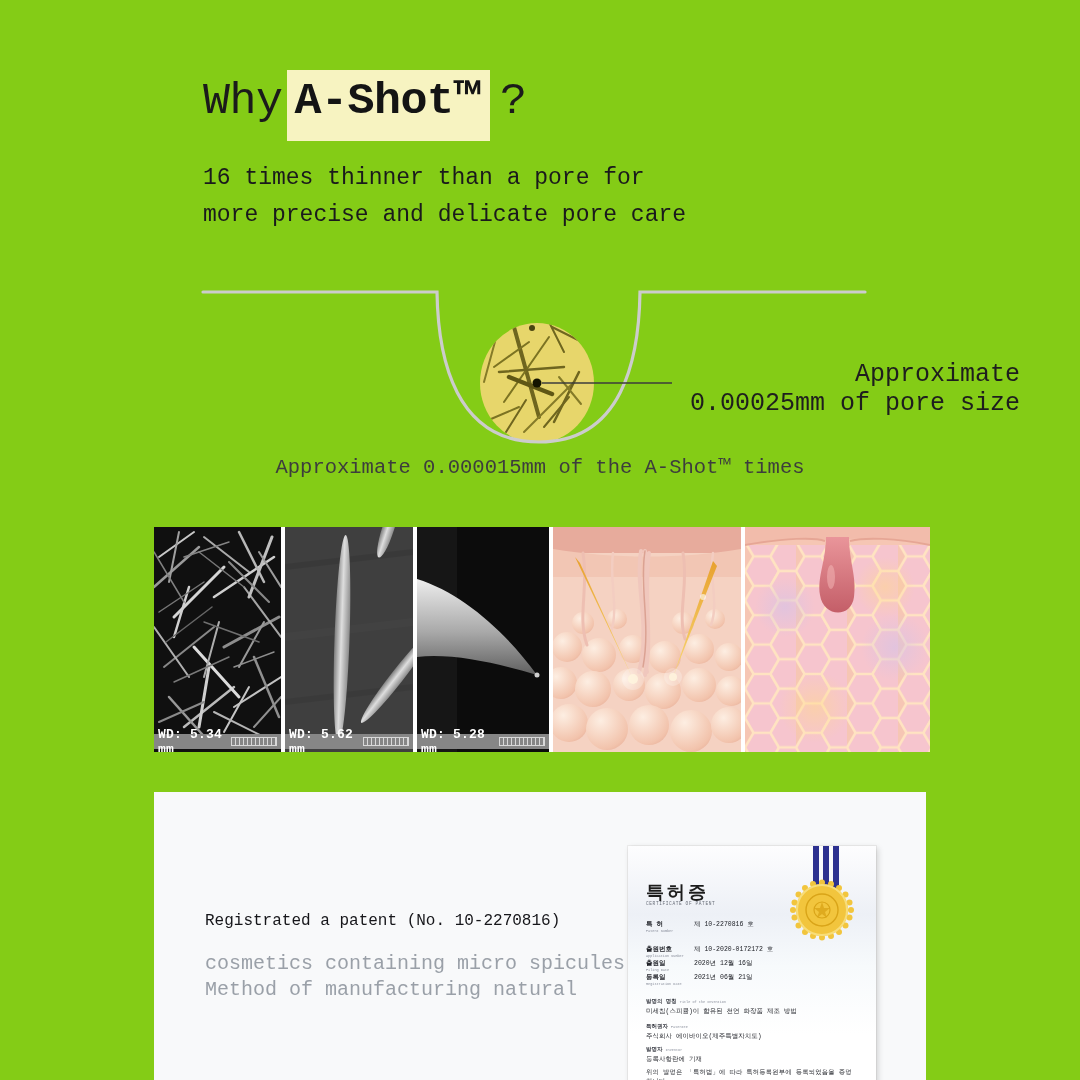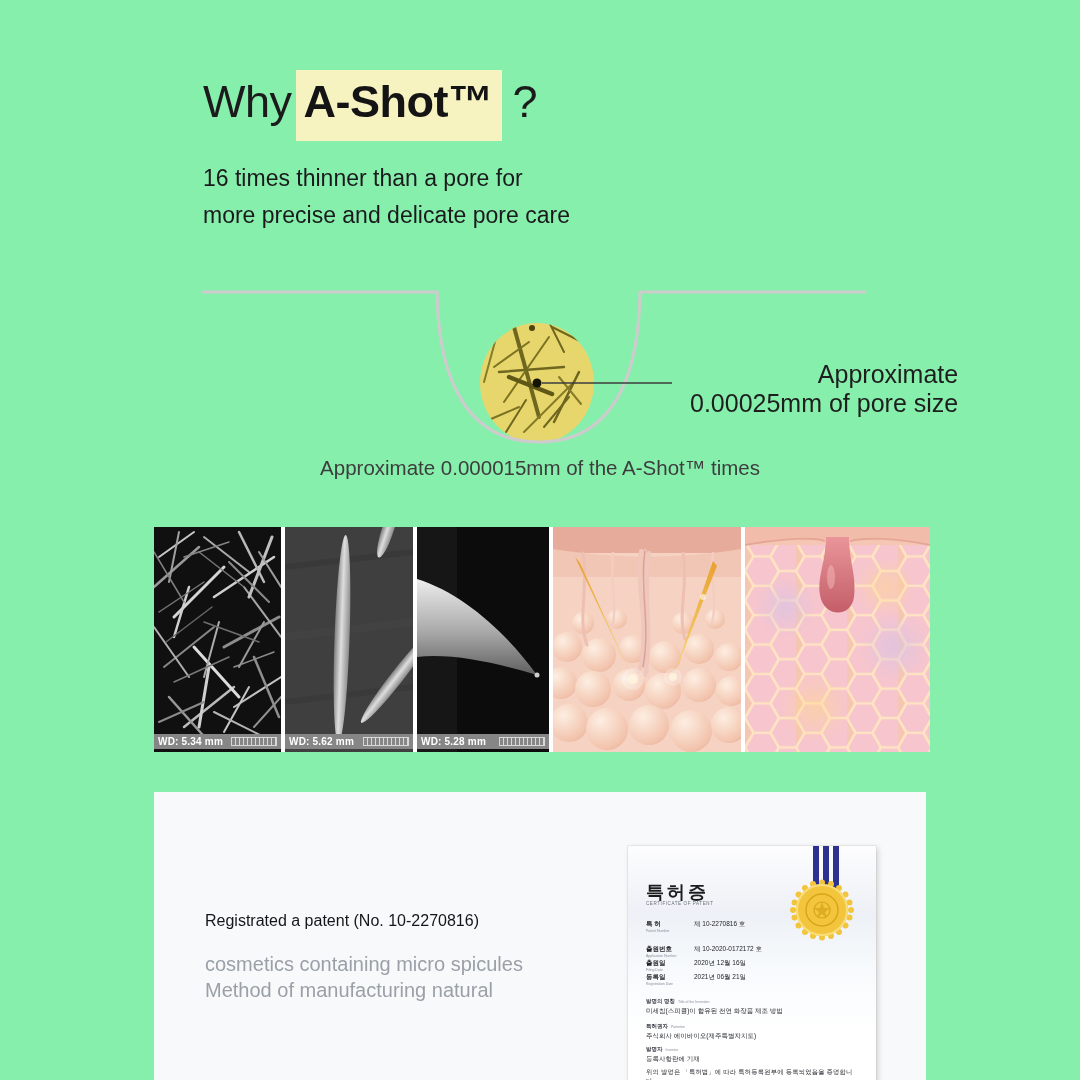--- a/index.html
+++ b/index.html
@@ -1,19 +1,19 @@
 <!DOCTYPE html>
 <html><head>
 <meta charset="utf-8">
 <style>
   * { margin:0; padding:0; box-sizing:border-box; }
   html,body { background:#ffffff; }
   .page {
     position:relative; width:1080px; height:1080px; overflow:hidden;
-    background:#86efac; font-family:Liberation Sans, sans-serif; color:#161616;
+    background:#84cc16; font-family:Liberation Mono, monospace; color:#161616;
   }
   
   .title { position:absolute; left:203px; top:76px; font-size:45px; letter-spacing:-0.5px; white-space:nowrap; }
   .title .prefix, .title .question { font-weight:400; color:#1b1b1b; }
   .title .brand {
     font-weight:700; color:#141414;
     background:#f7f3c1; padding:6px 10px 14px 8px; margin-left:4px;
   }
   .title .question { margin-left:10px; font-weight:500; }
   .subtitle { position:absolute; left:203px; top:160px; font-size:23px; line-height:37px; color:#1a1a1c; font-weight:400; }
@@ -21,21 +21,21 @@
   .diagram-svg { position:absolute; left:154px; top:282px; }
   .pore-annotation { position:absolute; left:690px; top:360px; font-size:25px; line-height:29px; color:#1e1e1e;text-align:right; }
   .diagram-caption { position:absolute; left:154px; top:456px; width:772px; text-align:center; font-size:20.5px; color:#3d3d3d; }
   
   .gallery { position:absolute; left:154px; top:527px; width:772px; height:225px; display:flex; gap:4px; background:#ffffff; }
   .g-panel { position:relative; height:225px; overflow:hidden; flex:0 0 auto; }
   .g-panel svg { display:block; }
   .scalebar {
     position:absolute; left:0; right:0; bottom:3px; height:15px; background:#868686;
     display:flex; align-items:center; gap:5px; padding:0 4px;
-    font-size:10px; font-weight:700; color:#ffffff; letter-spacing:0.2px;
+    font-size:13px; font-weight:700; color:#ffffff; letter-spacing:0.2px;
   }
   .scalebar .ruler {
     flex:0 0 46px; height:9px; margin-left:auto; border:1px solid #d8d8d8;
     background:repeating-linear-gradient(90deg, transparent 0 3px, #d8d8d8 3px 4px);
   }
   
   .patent-panel { position:absolute; left:154px; top:792px; width:772px; height:288px; background:#f8f9fa; }
   .patent-heading { position:absolute; left:51px; top:120px; font-size:16px; font-weight:500; color:#16161a; }
   .patent-desc { position:absolute; left:51px; top:159px; font-size:20px; line-height:26px; color:#9aa0a8; font-weight:400; }
   

